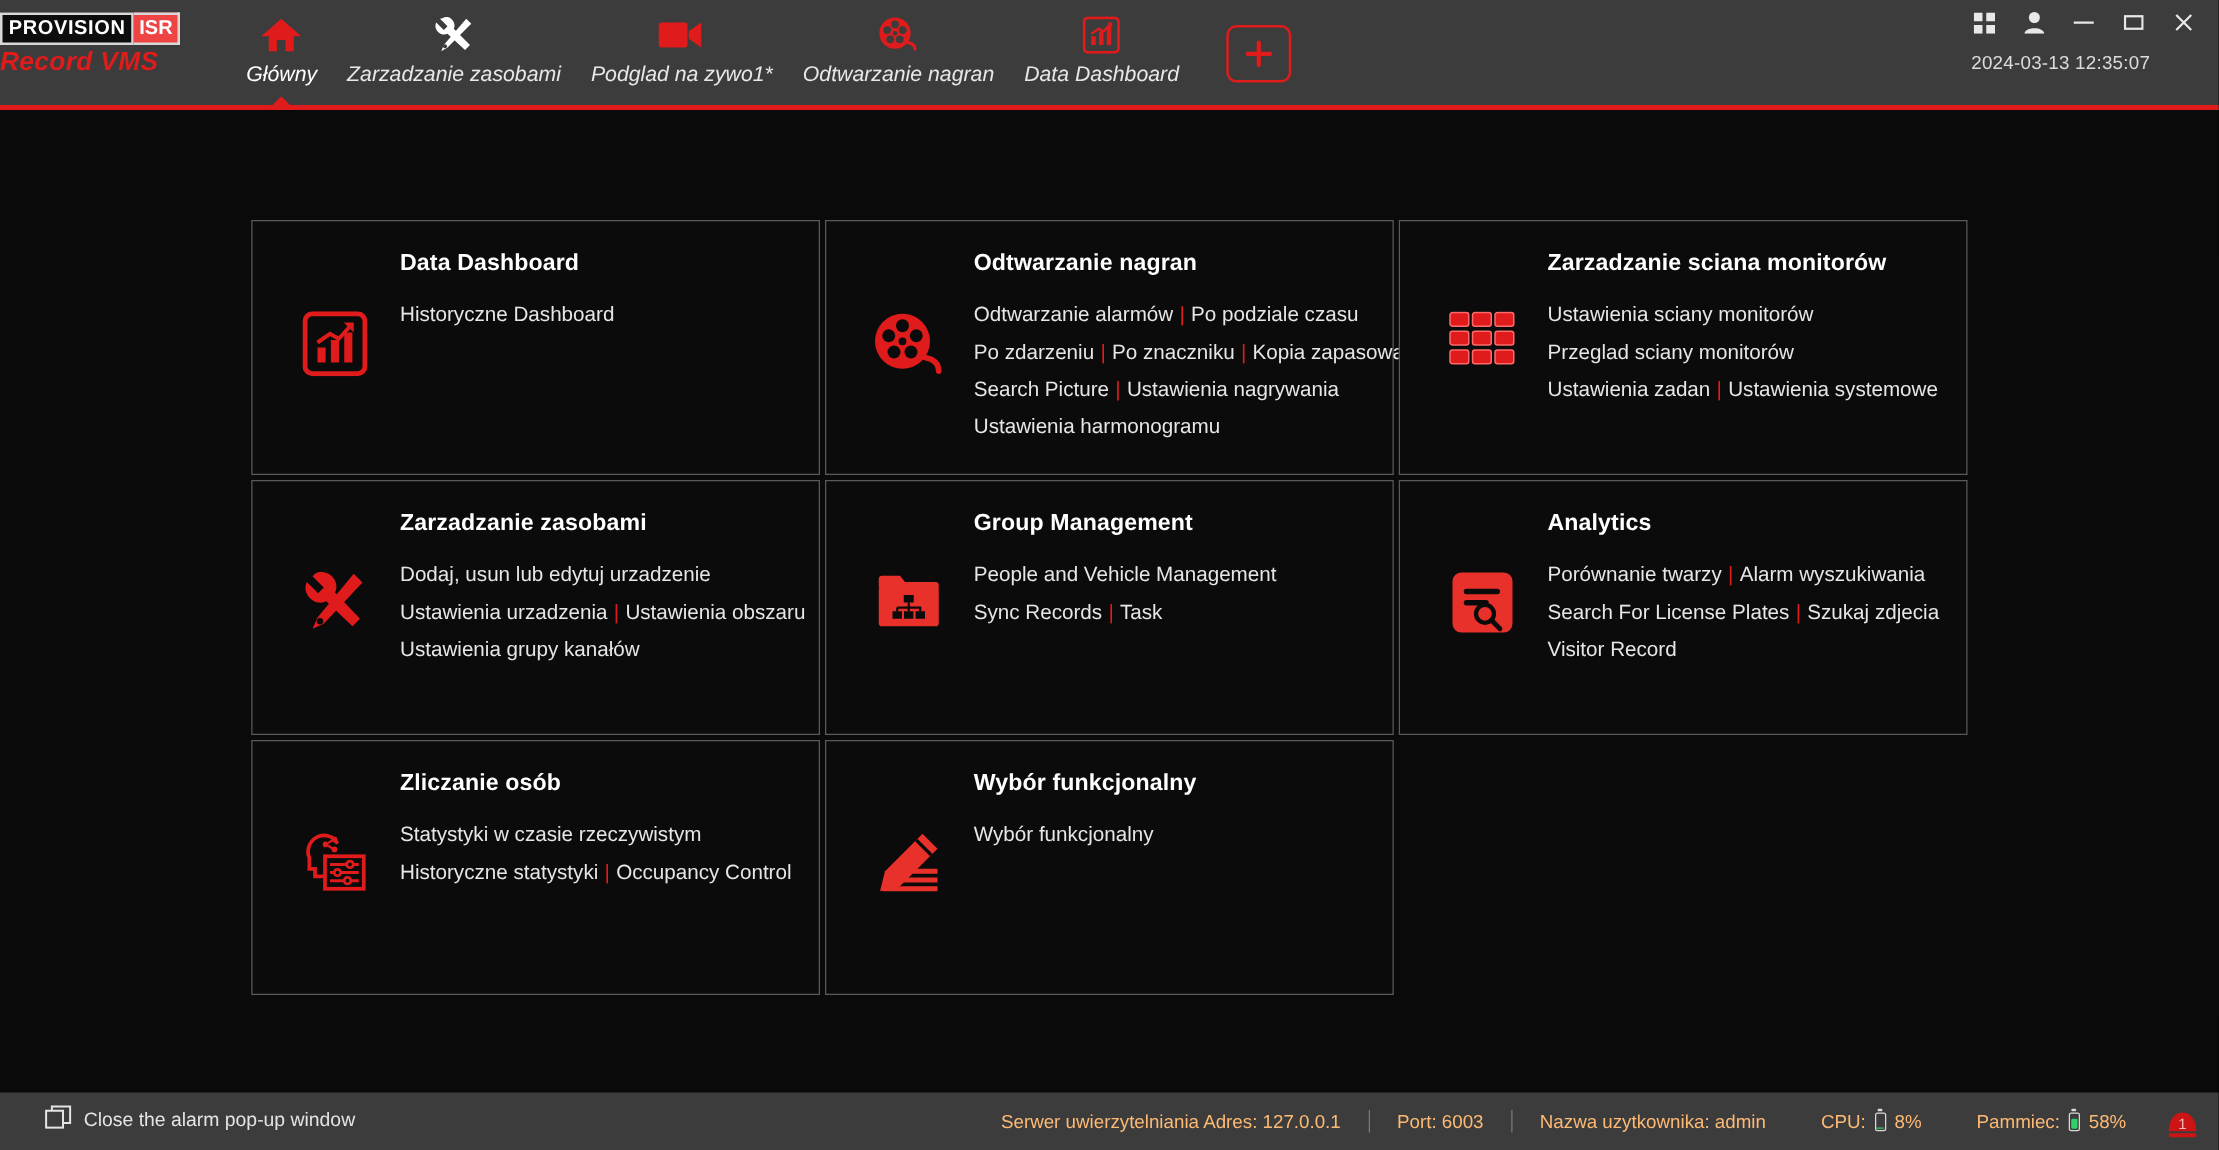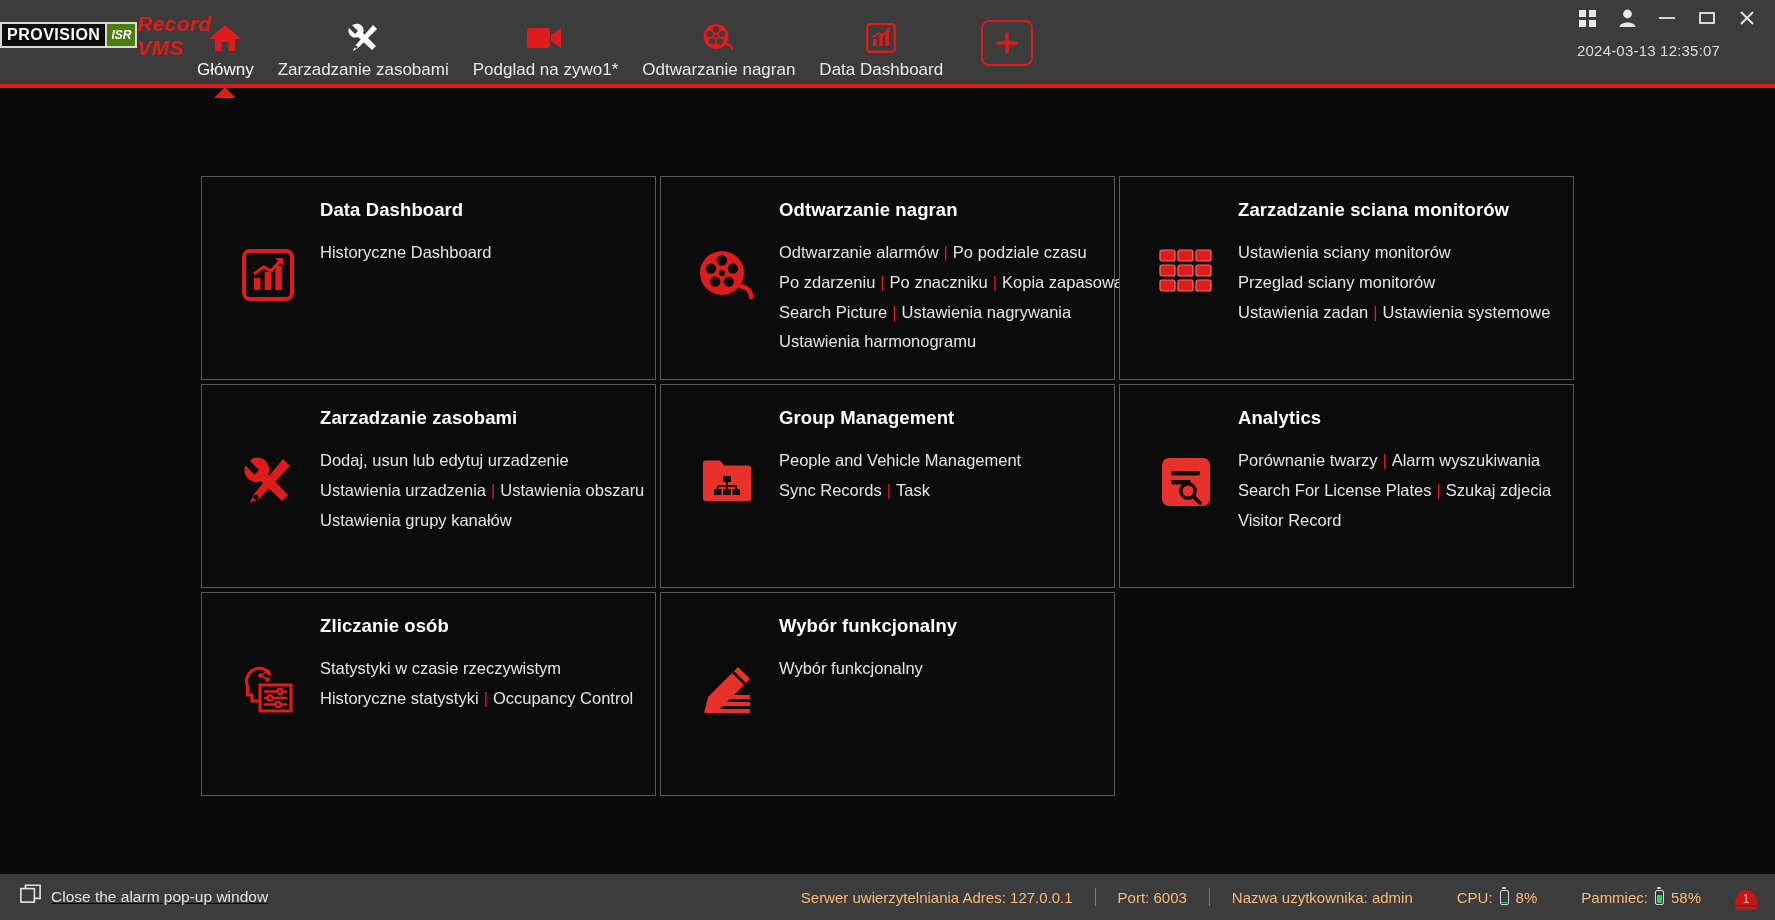--- a/index.html
+++ b/index.html
@@ -29,67 +29,66 @@
     border-bottom: 4px solid #e01b1b;
     display: flex;
     align-items: flex-start;
     flex: 0 0 auto;
   }
 
   .logo-block {
     width: 185px;
     padding-top: 10px;
     display: flex;
-    flex-direction: row;
-    align-items: center;
+    flex-direction: column;
     flex: 0 0 auto;
   }
   .logo-row {
     display: flex;
     align-items: stretch;
     height: 26px;
   }
   .logo-main {
     background: #0d0d0d;
     border: 2px solid #d8d8d8;
     color: #ffffff;
     font-weight: bold;
     font-size: 16px;
     letter-spacing: 0.5px;
     padding: 0 5px;
     display: flex;
     align-items: center;
     font-family: "Liberation Sans", sans-serif;
   }
   .logo-isr {
-    background: #4d7c0f;
+    background: #ef4444;
     border: 2px solid #d8d8d8;
     border-left: none;
     color: #ffffff;
     font-weight: bold;
-    font-size: 12px;
+    font-size: 16px;
     padding: 0 4px;
     display: flex;
     align-items: center;
-    font-style: italic;
   }
   .logo-sub {
     color: #e01b1b;
     font-weight: bold;
     font-style: italic;
     font-size: 21px;
     margin-top: 2px;
     letter-spacing: 0.3px;
   }
 
   .tabs {
     display: flex;
-    align-items: center;
+    align-items: flex-start;
     height: 104px;
     flex: 0 0 auto;
+    font-style: italic;
   }
   .tab {
     position: relative;
     display: flex;
     flex-direction: column;
     align-items: center;
     justify-content: flex-start;
     padding: 8px 12px 0 12px;
     cursor: pointer;
     height: 84px;
@@ -215,23 +214,22 @@
     background: #3c3c3c;
     display: flex;
     align-items: center;
     flex: 0 0 auto;
     position: relative;
   }
   .sb-left {
     display: flex;
     align-items: center;
     gap: 9px;
-    padding-left: 20px;
+    padding-left: 36px;
     cursor: pointer;
-    text-decoration: underline;
   }
   .sb-left-label { color: #e4e4e4; font-size: 15.5px; }
   .sb-right {
     margin-left: auto;
     display: flex;
     align-items: center;
     height: 100%;
   }
   .sb-item {
     color: #fdba74;

